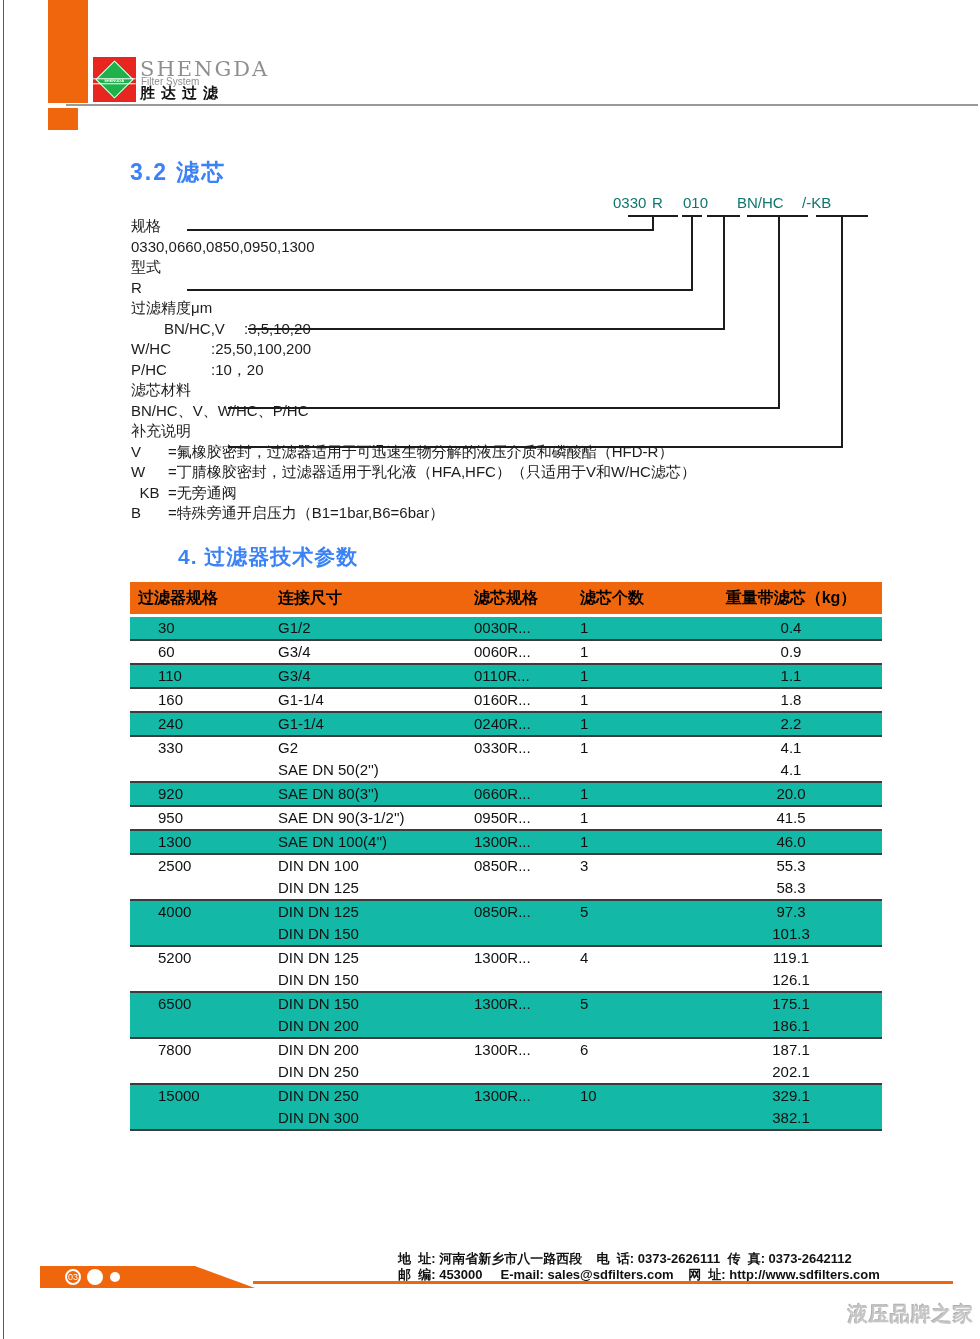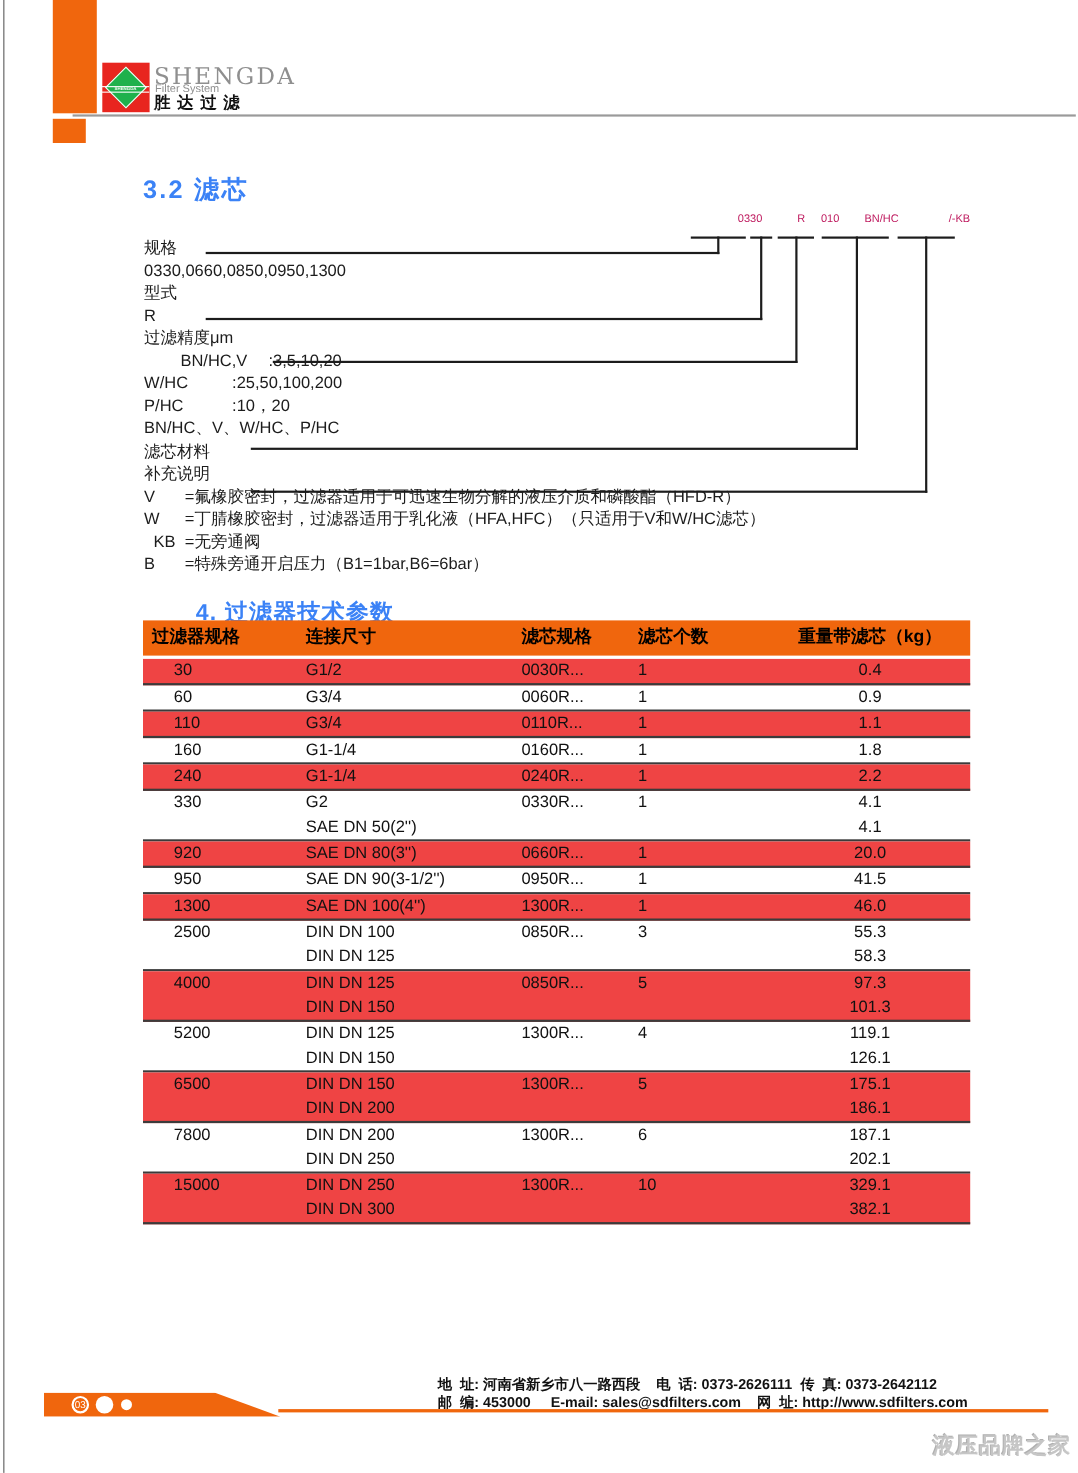--- a/index.html
+++ b/index.html
@@ -19,31 +19,31 @@
   .logo-diamond { width:27px; height:27px; background:#1fb14c; transform:rotate(45deg); border:1px solid #fff; position:relative; }
   .logo-band { position:absolute; left:-8px; top:11px; width:43px; height:6px; transform:rotate(-45deg); border-top:1px solid #fff; border-bottom:1px solid #fff; color:#fff; font-size:4px; font-weight:bold; text-align:center; line-height:4px; overflow:hidden; }
   .brand-name { left:140px; top:57px; font-family:"DejaVu Serif", serif; font-size:21px; color:#8f8f8f; letter-spacing:2px; }
   .brand-tag { left:141px; top:76px; font-size:10px; color:#8f8f8f; }
   .brand-cn { left:140px; top:84px; font-size:15px; font-weight:bold; color:#111; letter-spacing:6px; }
   
   .sec-title { color:#3b82f6; font-weight:bold; }
   .t32 { left:130px; top:157px; font-size:23px; letter-spacing:2px; }
   .t4  { left:130px; top:543px; font-size:21px; letter-spacing:1px;margin-left:48px; }
   
-  .code-part { top:194px; width:80px; text-align:right; font-size:10px; color:#be185d; }
+  .code-part { top:194px; width:80px; text-align:left; font-size:15px; color:#0f766e; }
   .dline { background:#1c1c1c; }
   
   #spec-lines { left:131px; top:216px; width:720px; font-size:15px; color:#1c1c1c; }
   .spec-line { height:20.5px; line-height:20.5px; white-space:pre; }
   .spec-line span { display:inline-block; vertical-align:top; }
   
-  #param-table { left:130px; top:564px; width:752px; font-size:15px; color:#111; }
+  #param-table { left:130px; top:582px; width:752px; font-size:15px; color:#111; }
   .thead { display:flex; height:32px; line-height:32px; background:#f0660d; font-weight:bold; font-size:16px; color:#000; margin-bottom:3px; }
   .trow { border-bottom:2px solid #3b3b3b; }
-  .trow.gray { background:#ef4444; }
+  .trow.gray { background:#14b8a6; }
   .tline { display:flex; height:22px; line-height:22px; }
   .tcell { overflow:hidden; white-space:nowrap; }
   .c0 { width:135px; padding-left:28px; }
   .c1 { width:195px; padding-left:13px; }
   .c2 { width:120px; padding-left:14px; }
   .c3 { width:120px; text-align:left; }
   .c4 { flex:1; text-align:center; }
   .thead .c0 { padding-left:8px; }
   
   .addr { left:398px; top:1251px; width:500px; font-size:13px; font-weight:bold; color:#111; line-height:16px; white-space:pre; }
@@ -102,22 +102,22 @@
 
   <div class="abs" id="spec-lines">
       <div class="spec-line"><span>规格</span></div>
       <div class="spec-line"><span>0330,0660,0850,0950,1300</span></div>
       <div class="spec-line"><span>型式</span></div>
       <div class="spec-line"><span>R</span></div>
       <div class="spec-line"><span>过滤精度μm</span></div>
       <div class="spec-line"><span style="width: 80px; margin-left: 33px;">BN/HC,V</span><span>:3,5,10,20</span></div>
       <div class="spec-line"><span style="width: 80px;">W/HC</span><span>:25,50,100,200</span></div>
       <div class="spec-line"><span style="width: 80px;">P/HC</span><span>:10，20</span></div>
+      <div class="spec-line"><span>滤芯材料</span></div>
       <div class="spec-line"><span>BN/HC、V、W/HC、P/HC</span></div>
-      <div class="spec-line"><span>滤芯材料</span></div>
       <div class="spec-line"><span>补充说明</span></div>
       <div class="spec-line"><span style="width: 37px;">V</span><span>=氟橡胶密封，过滤器适用于可迅速生物分解的液压介质和磷酸酯（HFD-R）</span></div>
       <div class="spec-line"><span style="width: 37px;">W</span><span>=丁腈橡胶密封，过滤器适用于乳化液（HFA,HFC）（只适用于V和W/HC滤芯）</span></div>
       <div class="spec-line"><span style="width: 37px; text-align: center;">KB</span><span>=无旁通阀</span></div>
       <div class="spec-line"><span style="width: 37px;">B</span><span>=特殊旁通开启压力（B1=1bar,B6=6bar）</span></div>
     </div>
 
   <div class="abs sec-title t4">4. 过滤器技术参数</div>
 
   <div class="abs" id="param-table">

